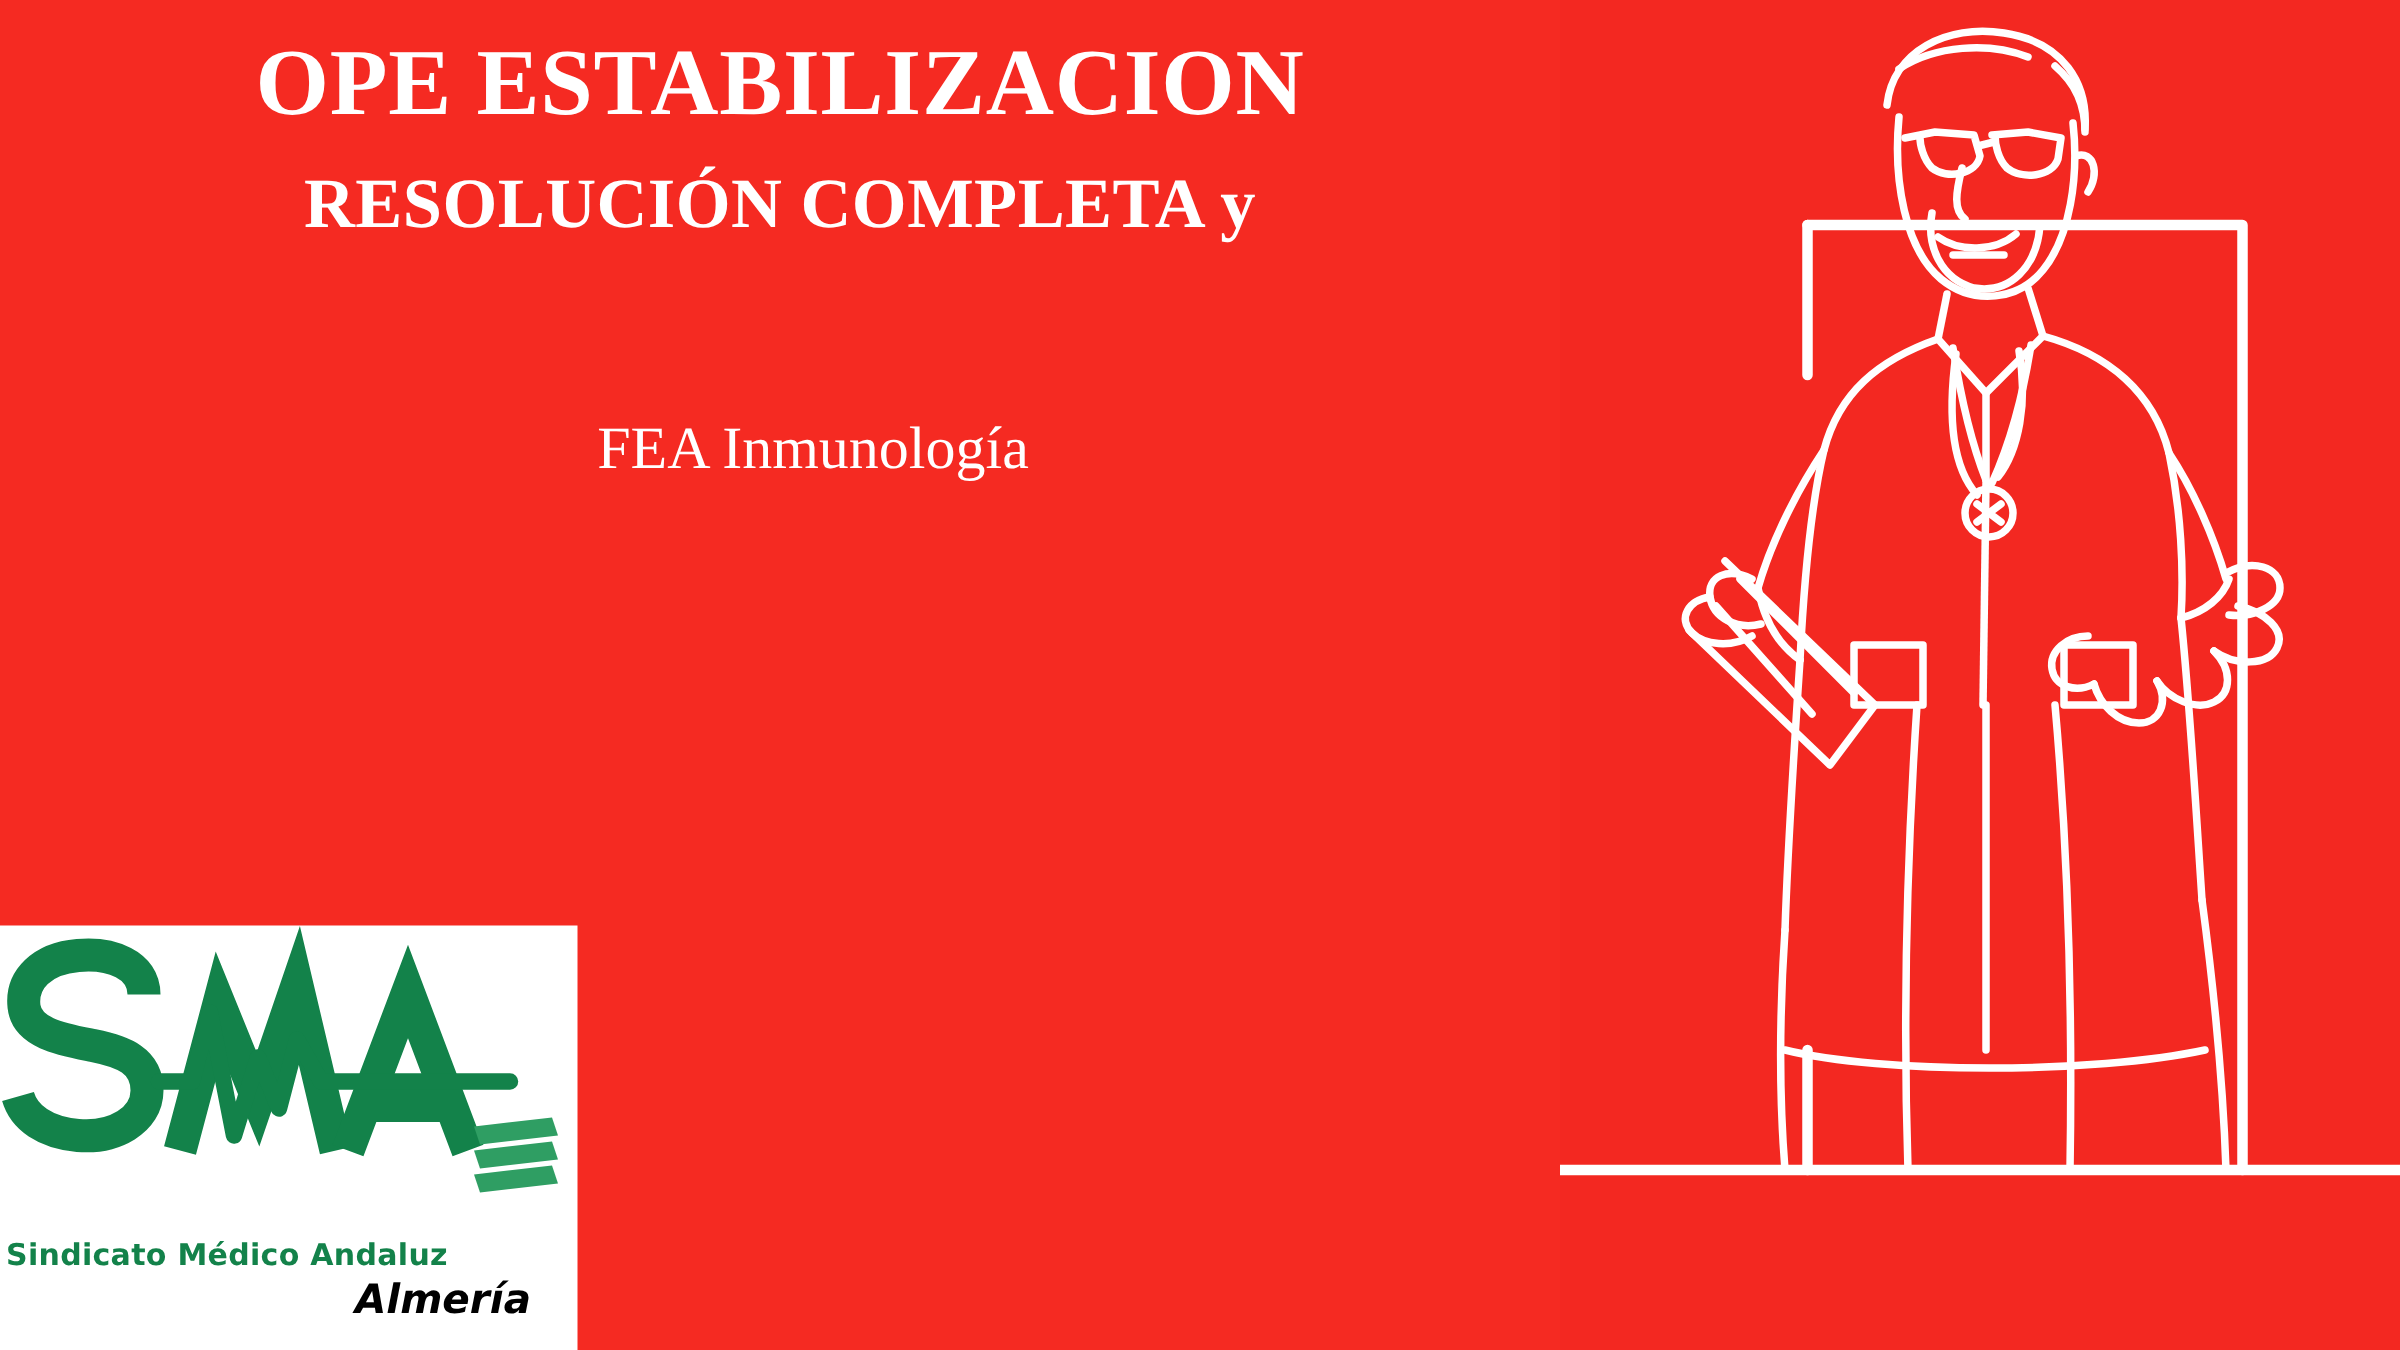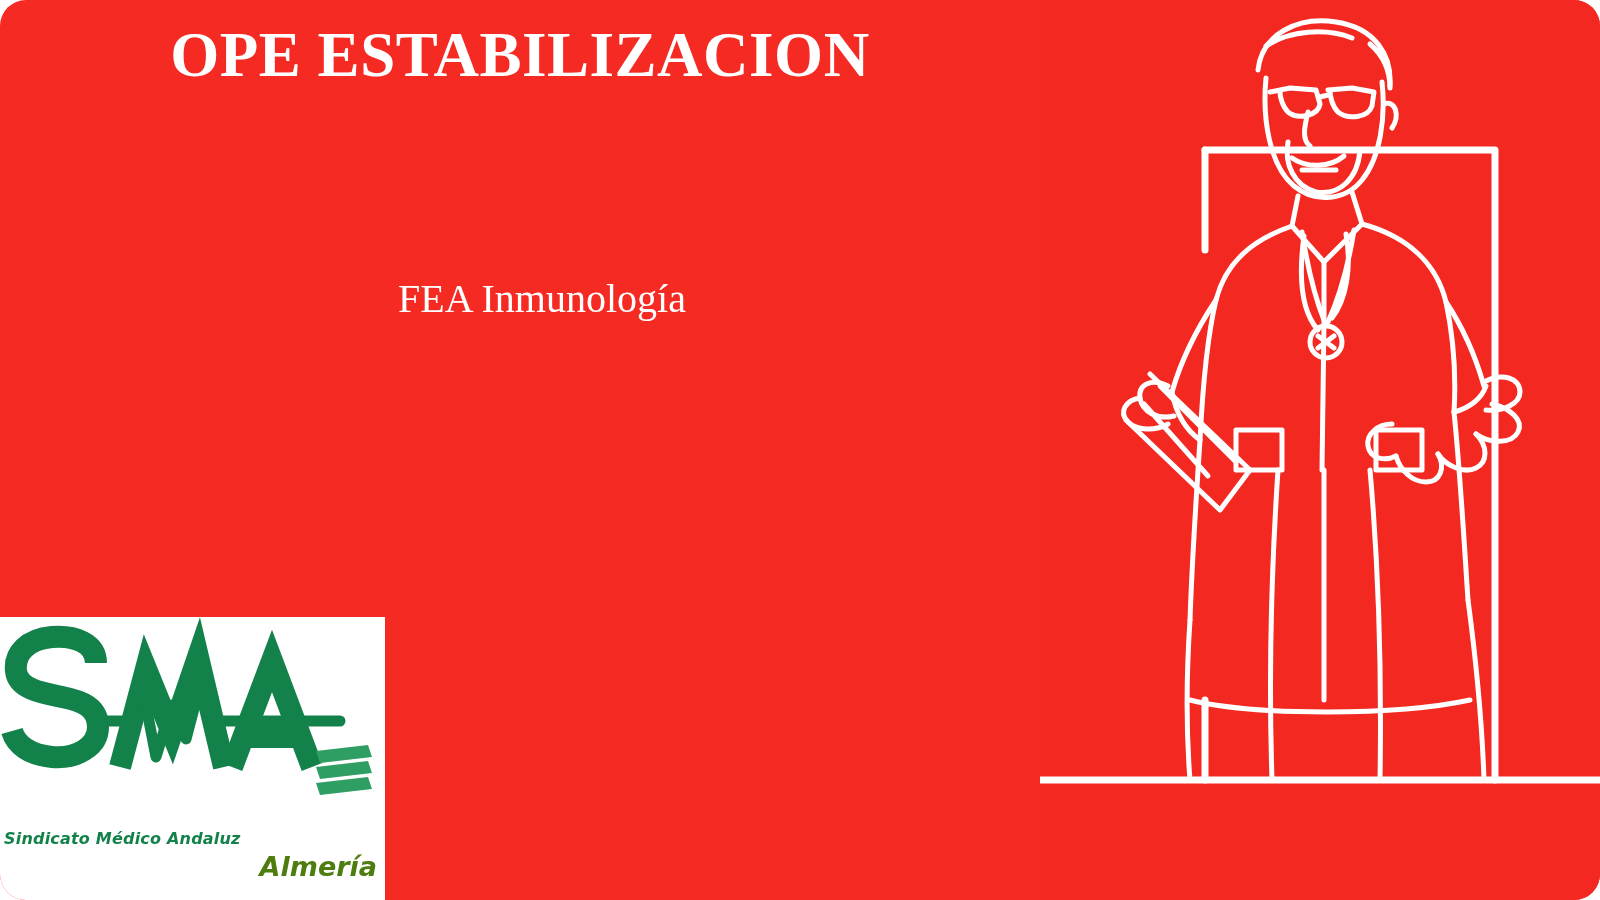--- a/index.html
+++ b/index.html
@@ -12,21 +12,20 @@
     height: 900px;
     overflow: hidden;
     font-family: "Liberation Sans", sans-serif;
   }
   #poster {
     position: relative;
     width: 1600px;
     height: 900px;
     background: #f52a22;
     overflow: hidden;
-    border-radius: 26px;
   }
   
   .illustration-panel {
     position: absolute;
     top: 0;
     right: 0;
     width: 560px;
     height: 900px;
     background: #f32821;
   }
@@ -83,35 +82,34 @@
   .logo-card svg {
     display: block;
     width: 385px;
     height: 200px;
   }
   .logo-text {
     position: absolute;
     left: 4px;
     bottom: 52px;
     width: 360px;
-    font-size: 16px;
+    font-size: 20px;
     font-weight: 700;
     color: #13824a;
     letter-spacing: 0.2px;
     font-family: "DejaVu Sans", sans-serif;
-    font-style: italic;
   }
   .logo-sub {
     position: absolute;
-    right: 8px;
+    right: 31px;
     bottom: 18px;
     font-size: 27px;
     font-style: italic;
     font-weight: 700;
-    color: #4d7c0f;
+    color: #000000;
     font-family: "DejaVu Sans", sans-serif;
   }
 </style>
 </head>
 <body>
 
 <div id="poster">
 
   <div class="illustration-panel">
     <svg viewBox="0 0 560 900" xmlns="http://www.w3.org/2000/svg">
@@ -194,21 +192,21 @@
         <path d="M150 700 C214 716 356 716 430 700"></path>
       </g>
     </svg>
   </div>
 
   <div class="text-block">
     <div class="headline">
       <span>OPE ESTABILIZACION</span><br>
     </div>
     <div class="subhead">
-      <br>
+      <span>RESOLUCIÓN COMPLETA y</span><br>
       <br>
     </div>
     <div class="specialties">
       <span class="specialty-line">FEA Inmunología</span>
     </div>
   </div>
 
   <div class="logo-card">
     <svg viewBox="0 0 385 200" xmlns="http://www.w3.org/2000/svg">
       <g fill="none" stroke="#13824a" stroke-width="22" stroke-linecap="butt" stroke-linejoin="miter">

